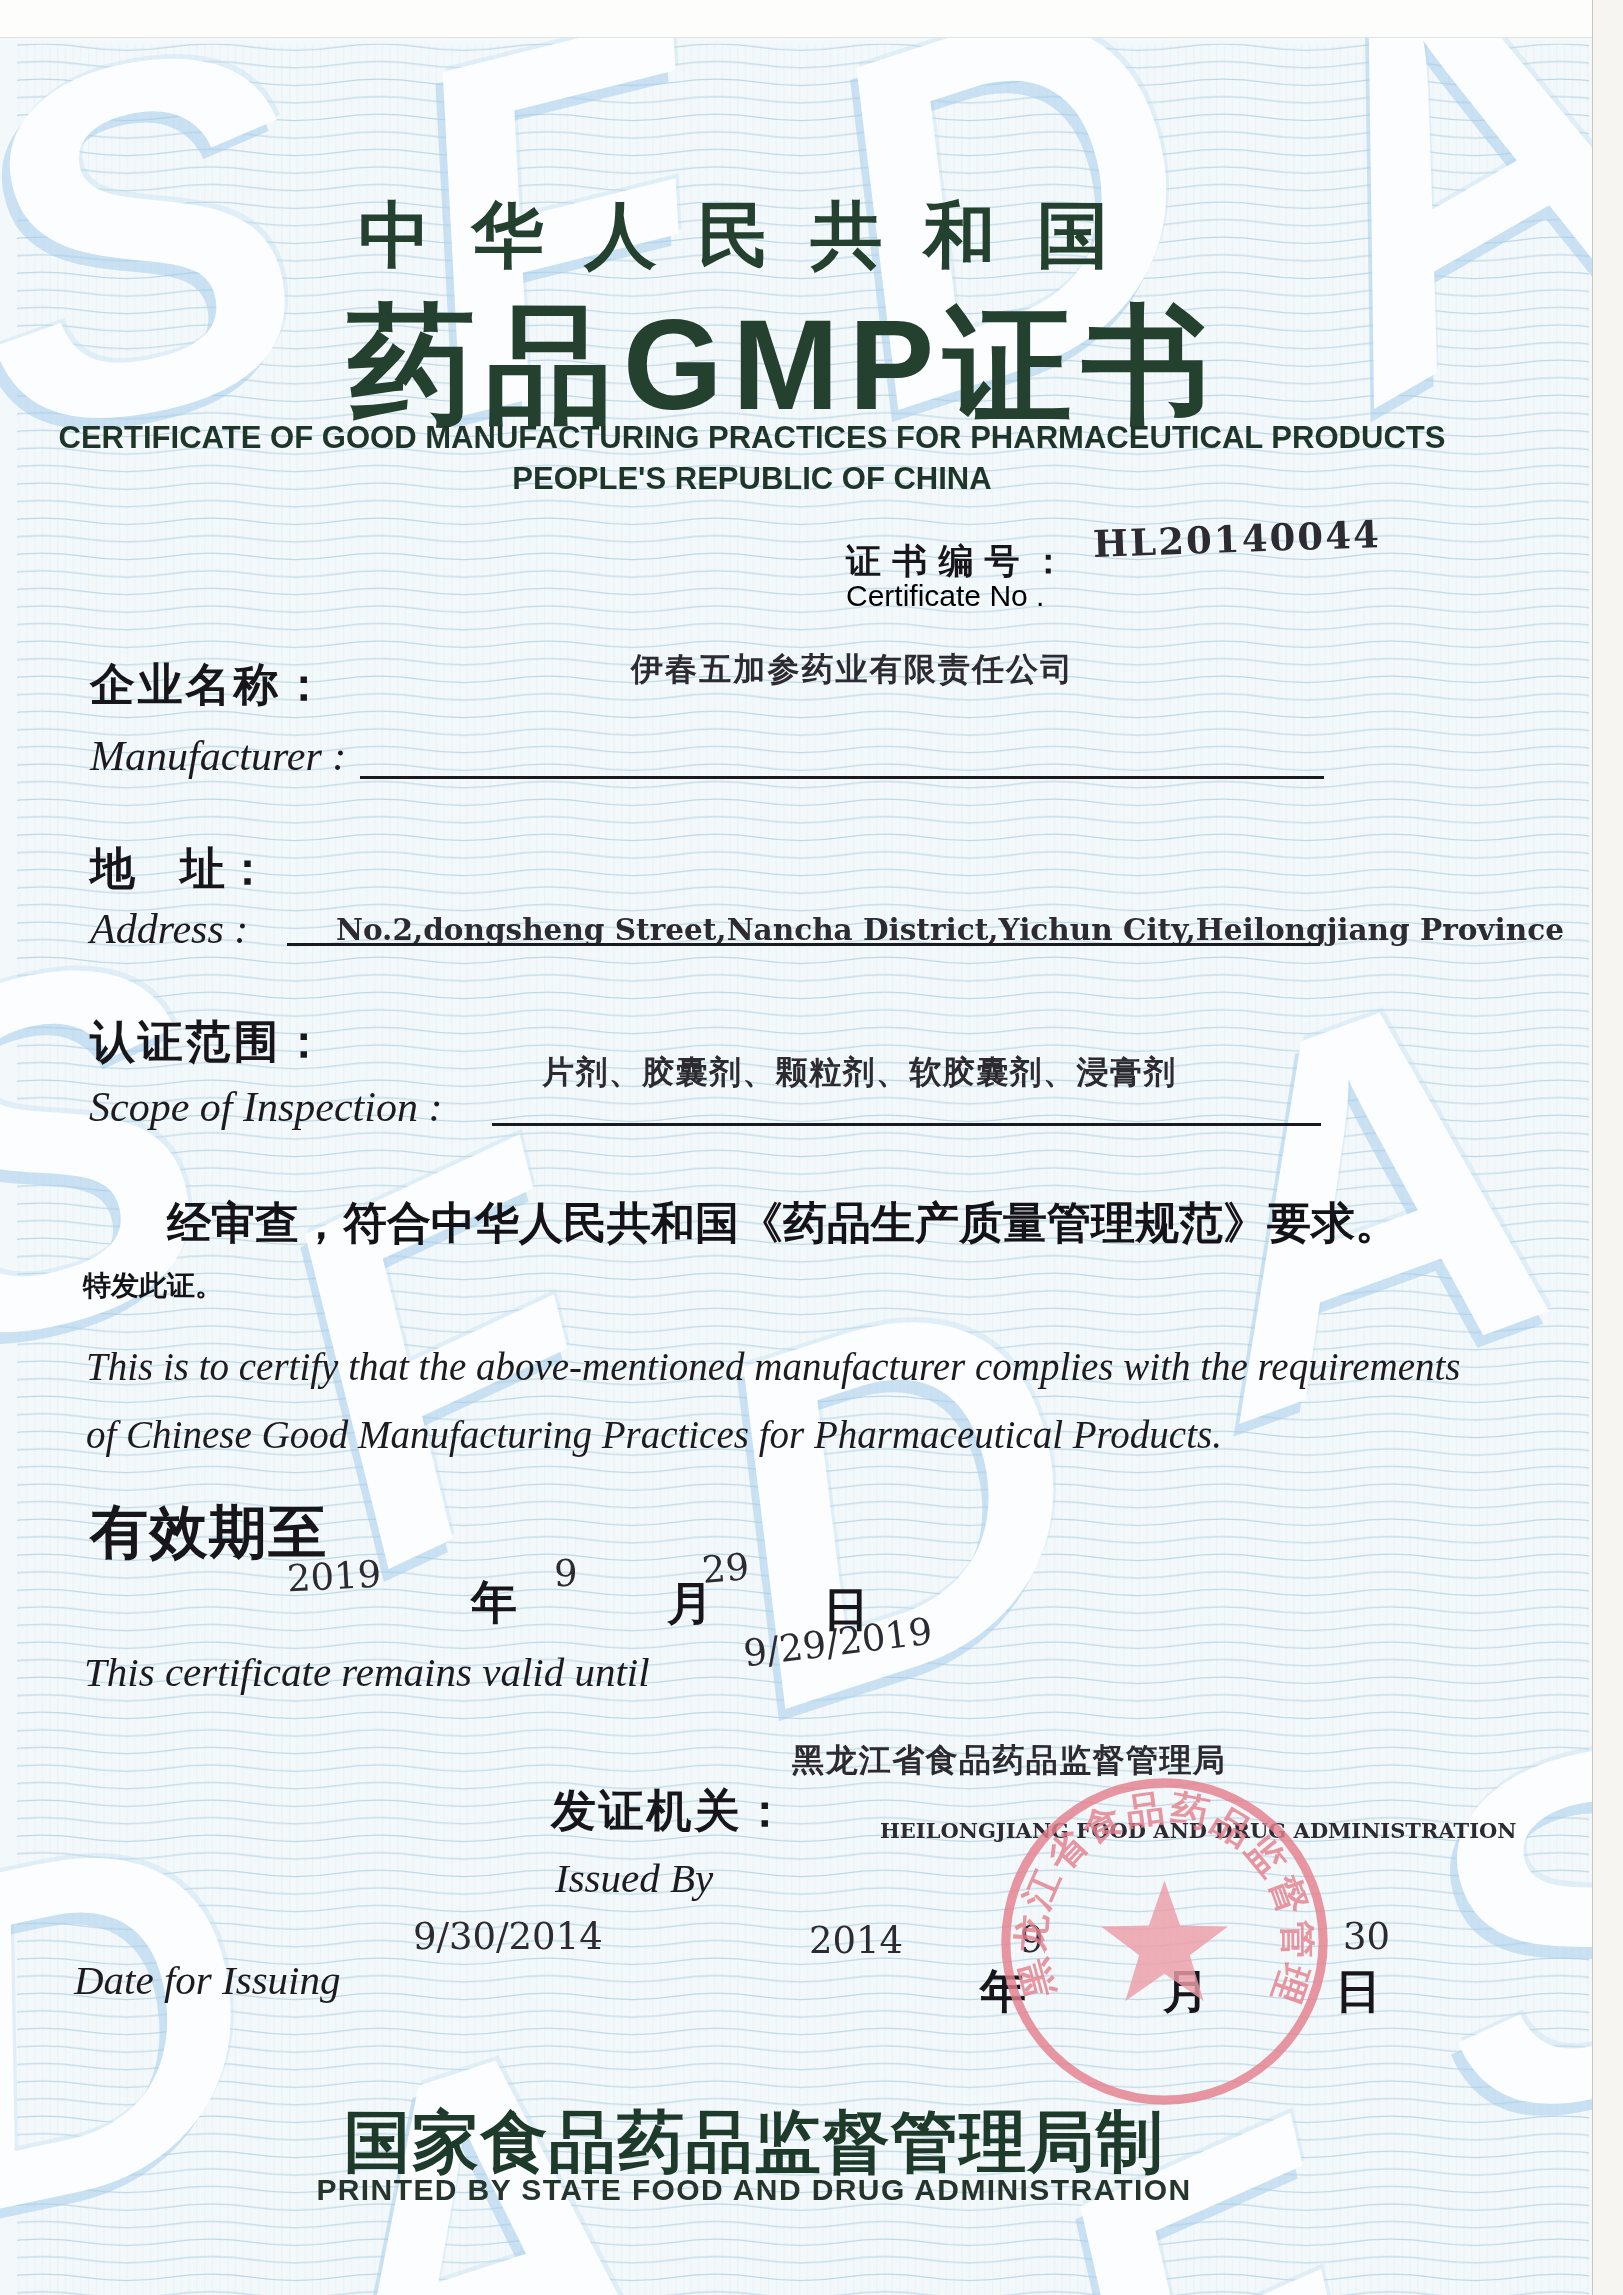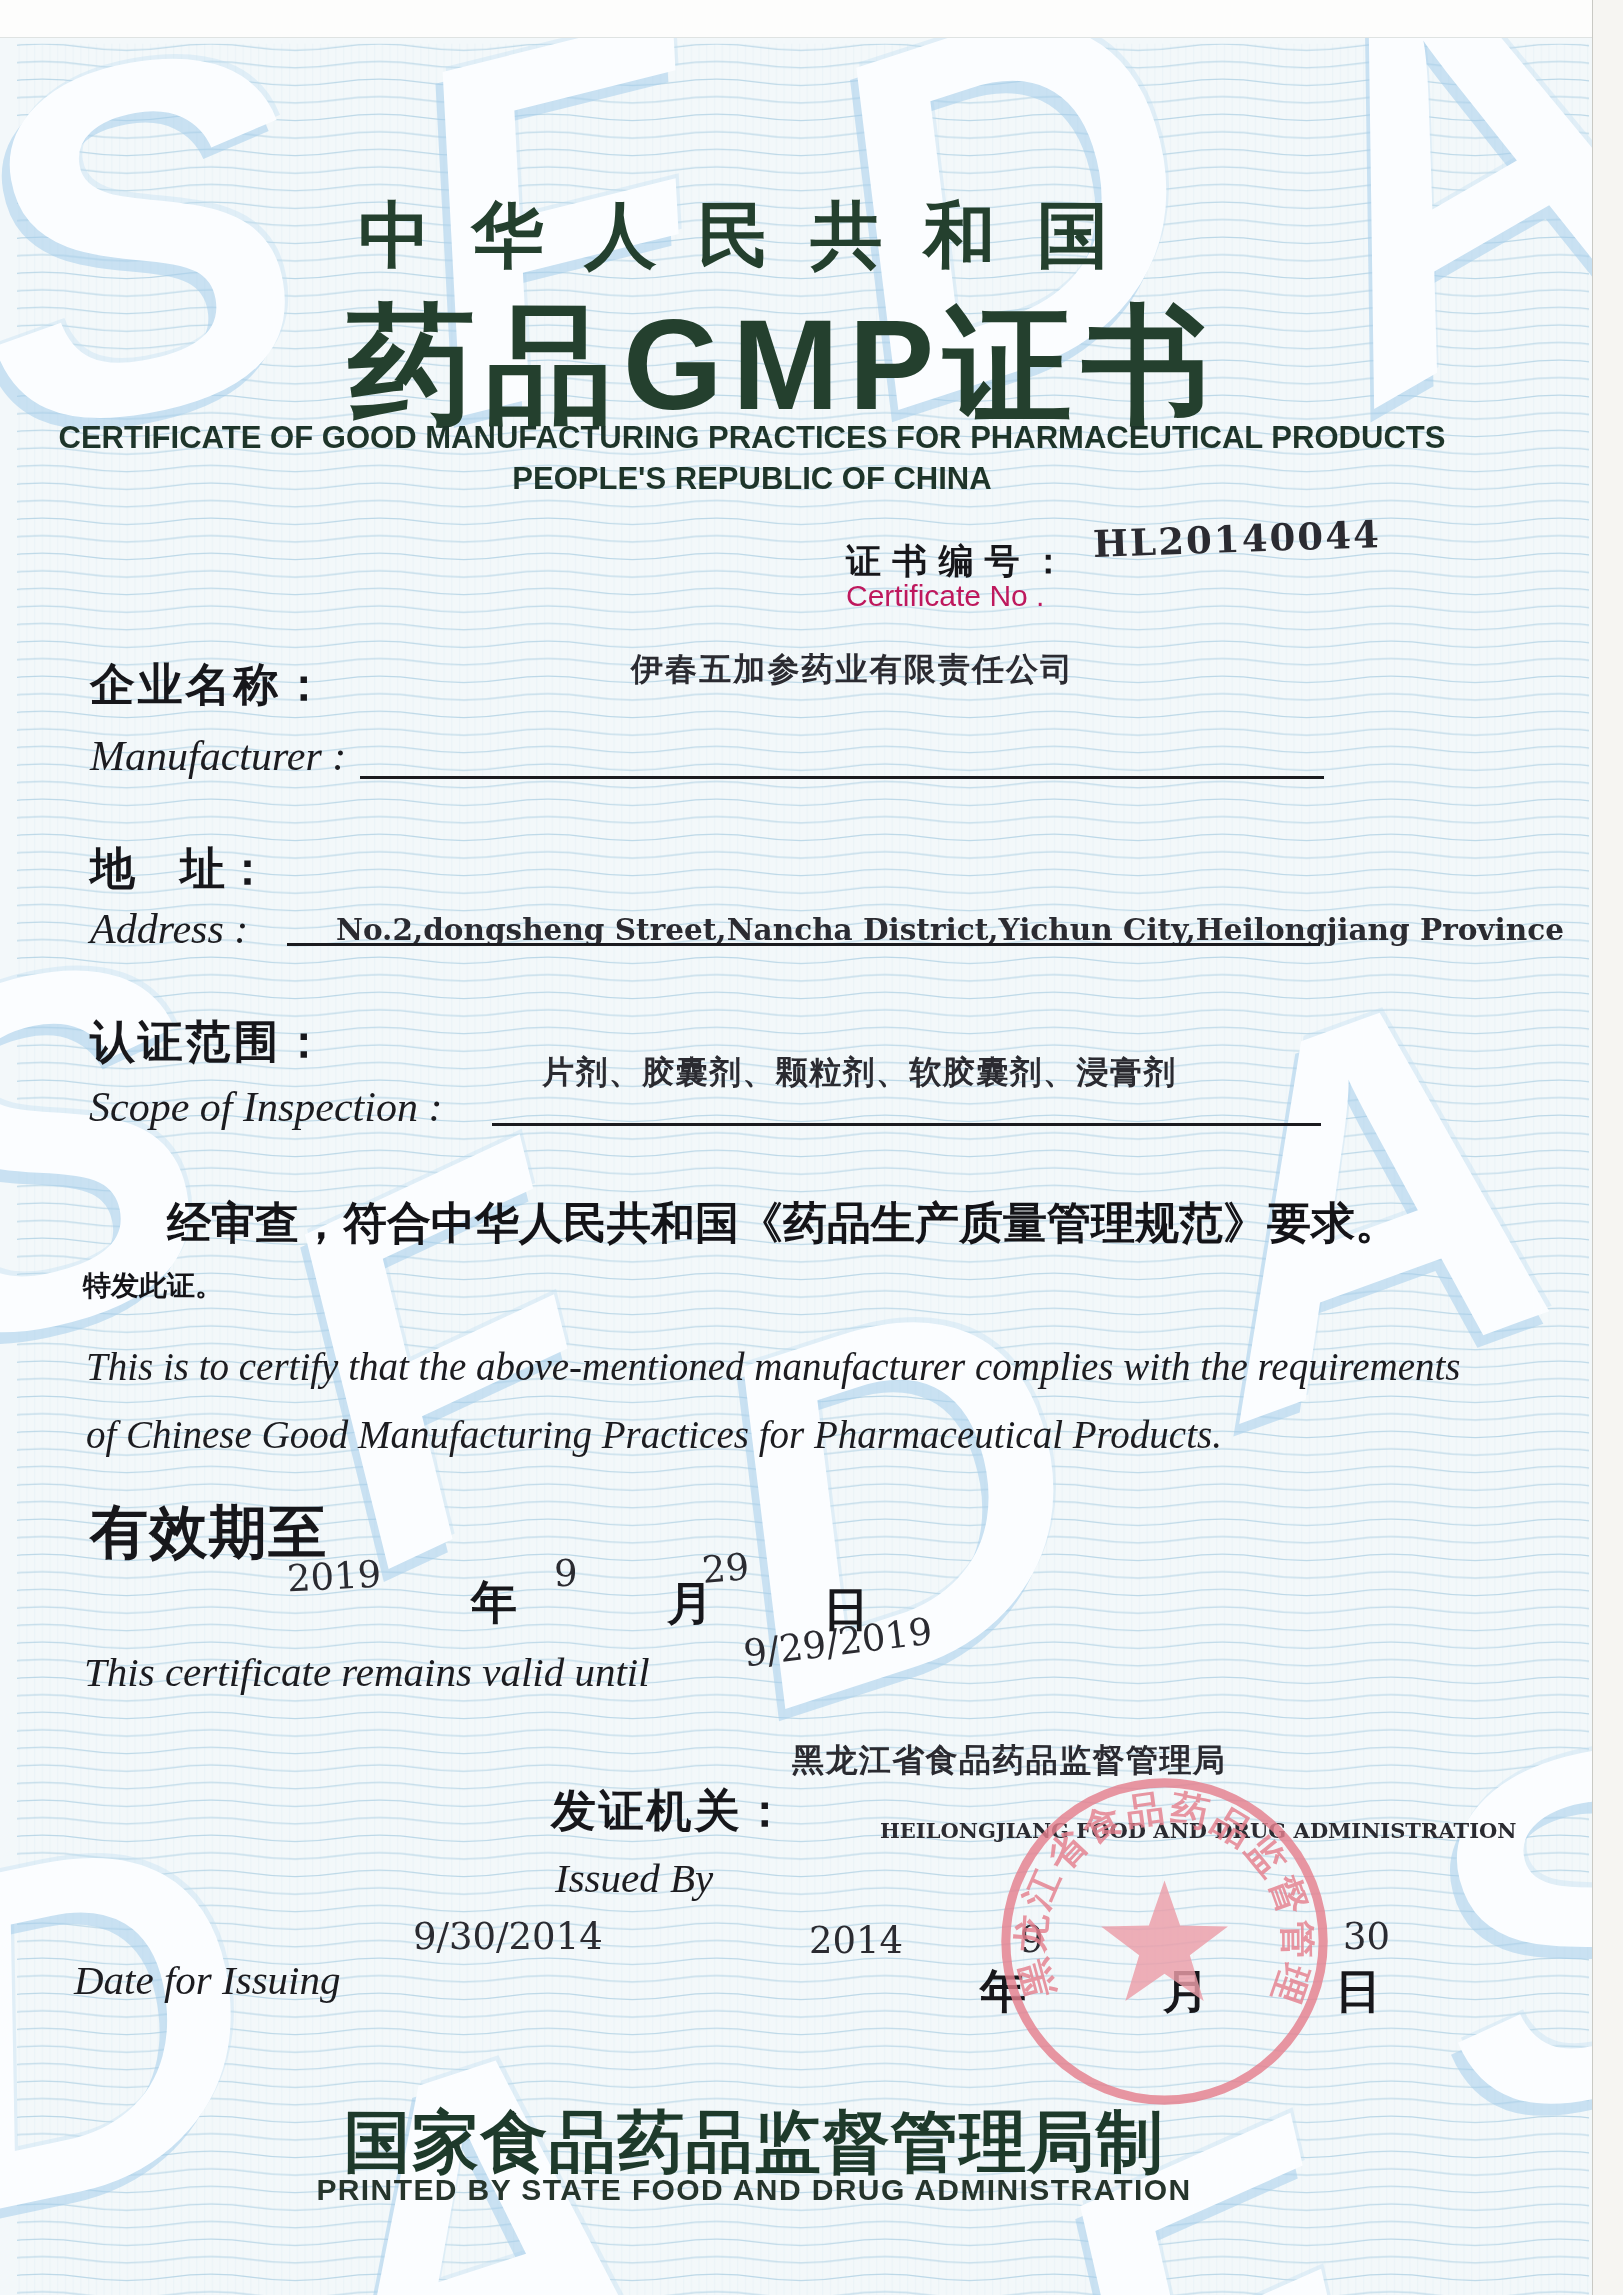--- a/index.html
+++ b/index.html
@@ -35,21 +35,21 @@
 
   
   .country-cn{left:0;top:150px;width:100%;text-align:center;font-family:"Liberation Serif","DejaVu Serif",serif;
     font-weight:bold;font-size:72px;letter-spacing:41px;transform:translateX(-42px);}
   .title-main{left:0;top:242px;width:100%;text-align:center;font-weight:900;font-size:128px;letter-spacing:9.8px;transform:translateX(-12.6px);}
   .sub-en-1{left:0;top:381px;width:100%;text-align:center;font-weight:bold;font-size:32px;color:#1e352a;transform:translateX(-44px) scaleX(0.97);}
   .sub-en-2{left:0;top:423px;width:100%;text-align:center;font-weight:bold;font-size:31px;color:#1e352a;transform:translateX(-44px);}
 
   
   .certno-cn{left:846px;top:500px;font-size:35px;letter-spacing:11.2px;}
-  .certno-en{left:846px;top:541px;font-size:30px;color:#be185d;}
+  .certno-en{left:846px;top:541px;font-size:30px;color:#000000;}
   .certno-val{left:1093px;top:479px;font-size:37px;font-weight:600;letter-spacing:2.1px;transform:rotate(-2deg);}
 
   
   .mfr-val-cn{left:631px;top:610px;font-size:32px;letter-spacing:2.1px;font-weight:600;}
   .mfr-lbl-cn{left:90px;top:617px;font-size:45px;letter-spacing:2.8px;}
   .mfr-lbl-en{left:90px;top:694px;font-size:42px;}
   .mfr-val-en{left:551px;top:700px;font-size:30px;font-weight:bold;}
   .rule1{left:360px;top:738px;width:964px;}
 
   

